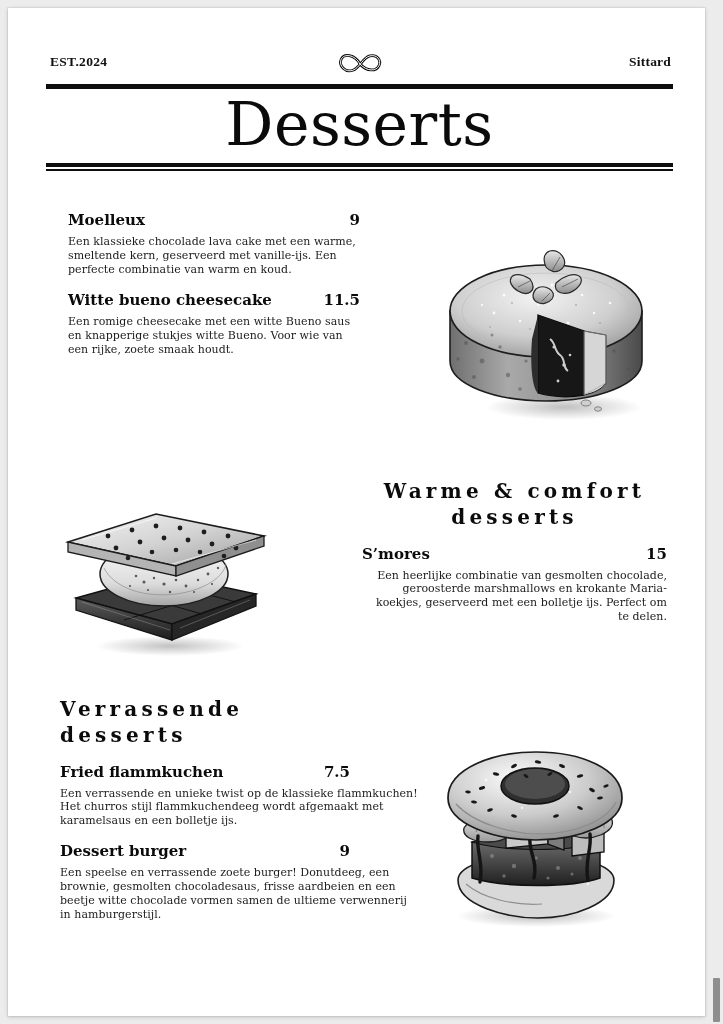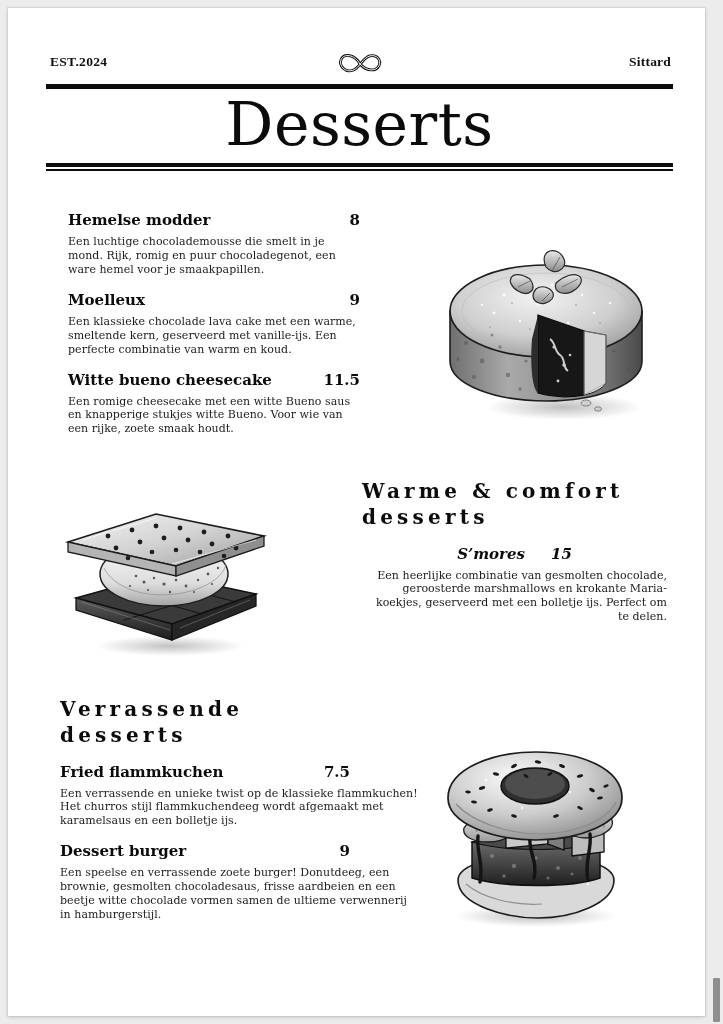--- a/index.html
+++ b/index.html
@@ -109,36 +109,36 @@
 
   .section-heading {
     font-family: "DejaVu Serif", "Liberation Serif", serif;
     font-weight: bold;
     font-size: 20px;
     line-height: 1.28;
     letter-spacing: 4.2px;
     color: #0b0b0b;
     margin: 0;
   }
-  .section-heading.right { text-align: left; }
+  .section-heading.right { text-align: center; }
 
   .item { margin-top: 14px; }
   .item-head {
     display: flex;
     align-items: baseline;
     font-family: "DejaVu Serif", "Liberation Serif", serif;
     font-weight: bold;
     font-size: 15px;
     color: #0b0b0b;
   }
   .item-name { white-space: nowrap; }
   .item-gap { flex: 1 1 auto; min-width: 14px; }
   .item-price { white-space: nowrap; }
 
-  .item-head.right { justify-content: center; font-style: italic; }
+  .item-head.right { justify-content: space-between; }
   .item-head.right .item-gap { flex: 0 0 auto; min-width: 26px; }
 
   .item-desc {
     margin-top: 6px;
     font-family: "DejaVu Serif", "Liberation Serif", serif;
     font-size: 11px;
     line-height: 1.26;
     color: #1b1b1b;
     letter-spacing: 0.05px;
   }
@@ -206,28 +206,20 @@
 
       <div class="rule-double">
         <div class="d1"></div>
         <div class="d2"></div>
       </div>
 
       <div class="content">
 
         <div class="col-left-top">
 
-          <div class="item">
-            <div class="item-head">
-              <span class="item-name">Hemelse modder</span>
-              <span class="item-gap"></span>
-              <span class="item-price">8</span>
-            </div>
-            <div class="item-desc">Een luchtige chocolademousse die smelt in je mond. Rijk, romig en puur chocoladegenot, een ware hemel voor je smaakpapillen.</div>
-          </div>
 
           <div class="item">
             <div class="item-head">
               <span class="item-name">Moelleux</span>
               <span class="item-gap"></span>
               <span class="item-price">9</span>
             </div>
             <div class="item-desc">Een klassieke chocolade lava cake met een warme, smeltende kern, geserveerd met vanille-ijs. Een perfecte combinatie van warm en koud.</div>
           </div>
 

